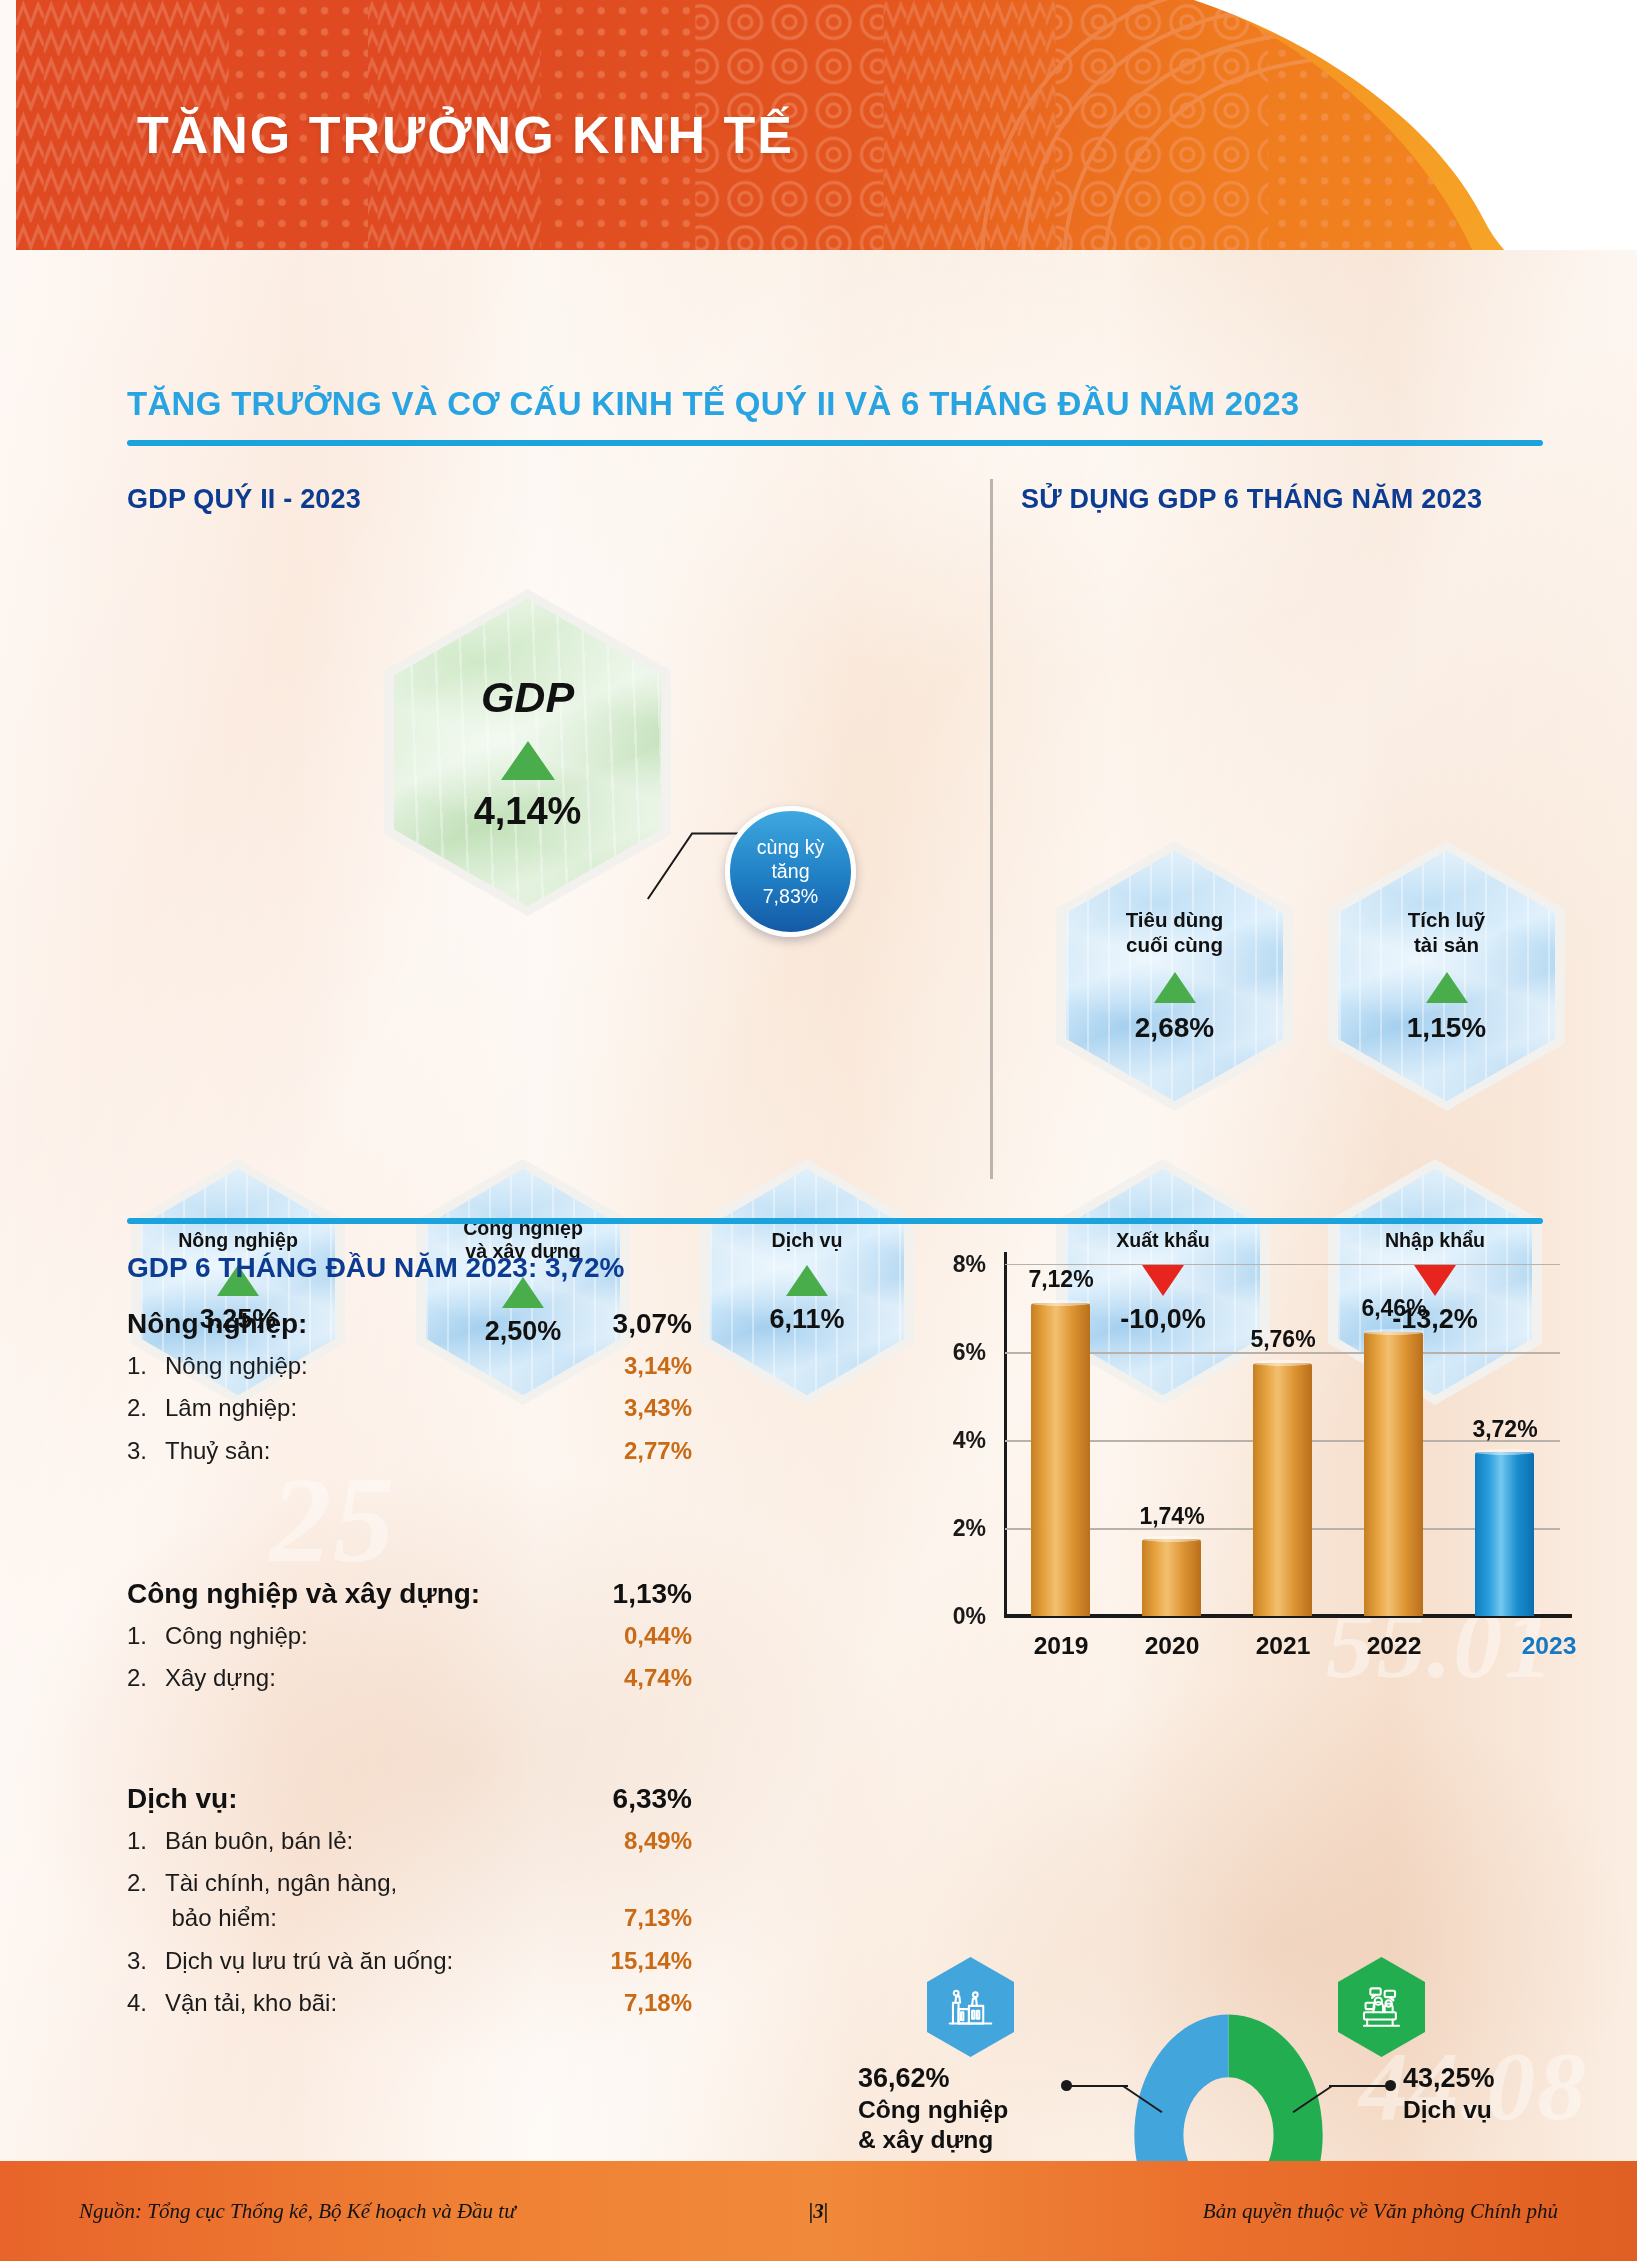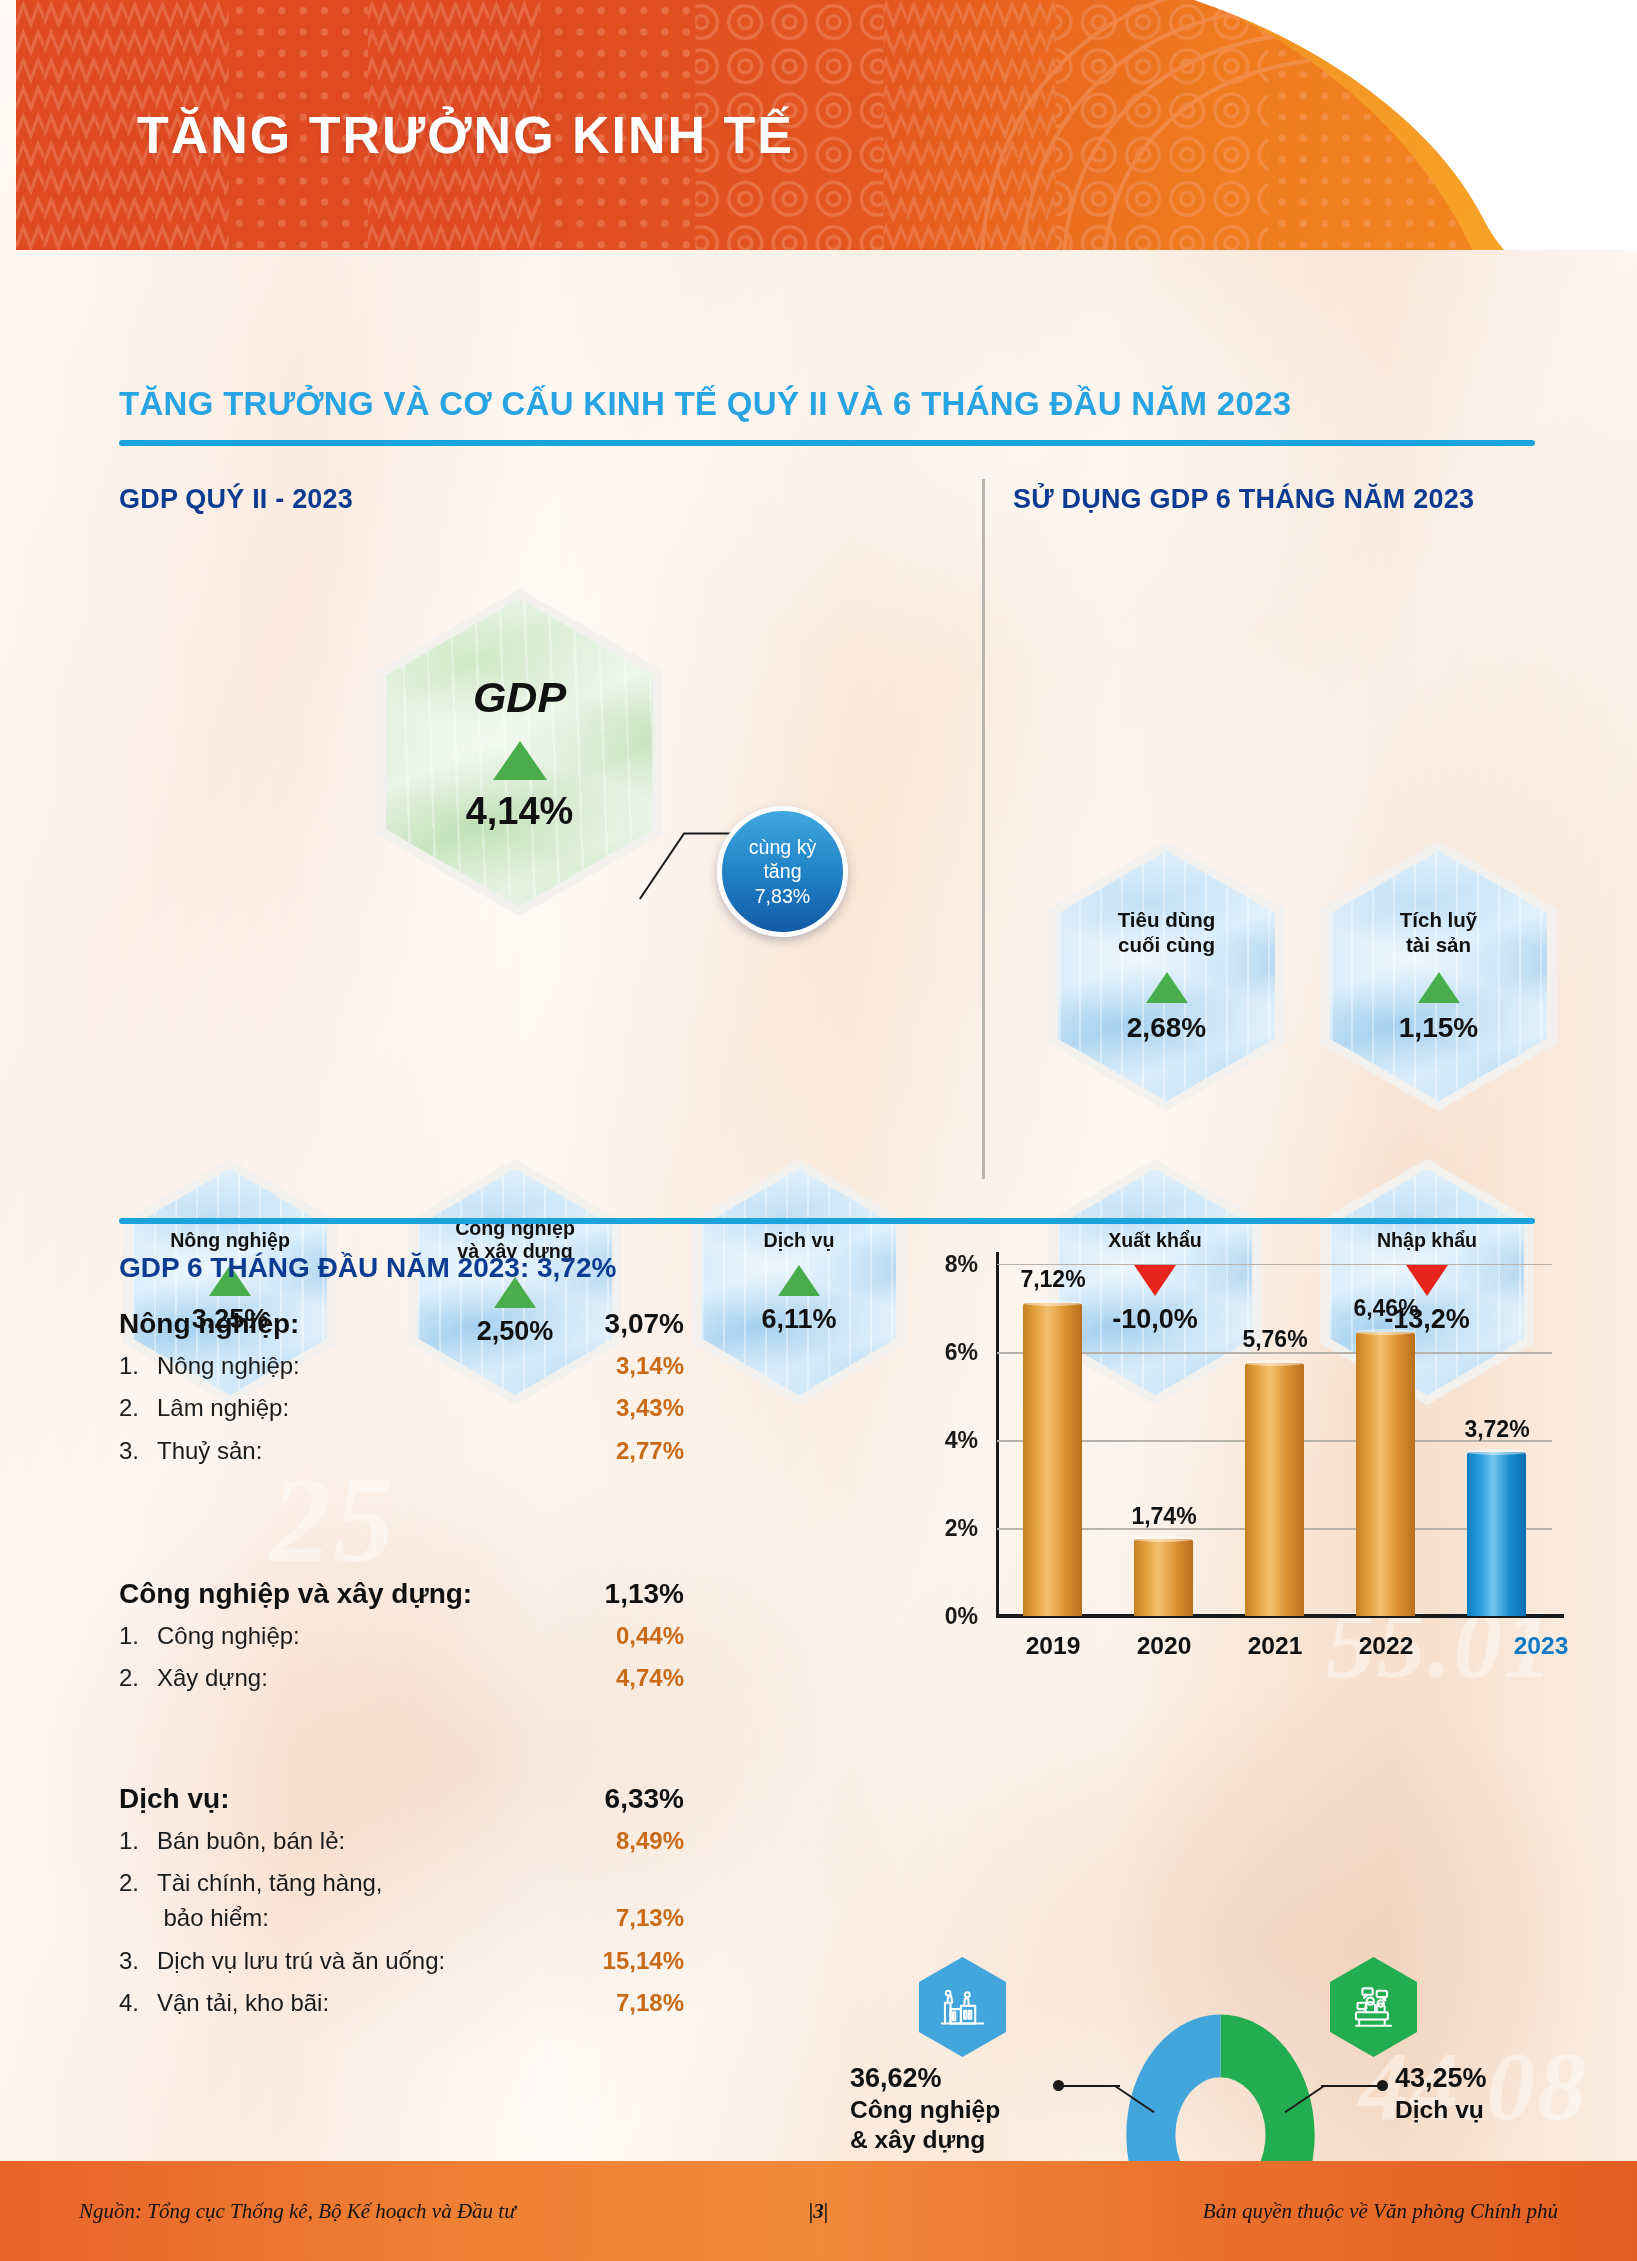--- a/index.html
+++ b/index.html
@@ -46,21 +46,21 @@
     background:linear-gradient(135deg,#f07f1f 0%, #f59a24 55%, #f7a928 100%);
     clip-path: path("M 920 0 L 300 0 C 420 50 520 140 570 245 C 600 310 700 330 920 330 Z");
   }
   .banner h1 {
     position:absolute; left:121px; top:105px;
     color:#ffffff; font-size:52px; font-weight:700; letter-spacing:2px;
     text-shadow:0 1.6px 4.9px rgba(0,0,0,.12);
   }
 
   
-  .content { position:absolute; left:8px; top:270px; width:1520px; height:1883px; }
+  .content { position:absolute; left:16px; top:270px; width:1520px; height:1883px; }
 
   .main-title {
     position:absolute; left:111px; top:115px;
     color:#28a4e2; font-size:33px; font-weight:700; letter-spacing:0.3px;
   }
   .rule-top {
     position:absolute; left:111px; top:170px; width:1416px; height:5.7px;
     background:#1ba3dd; border-radius:3.3px;
   }
   .rule-mid {
@@ -448,21 +448,21 @@
       <span>6,33%</span>
     </div>
     <ol>
       <li>
         <span class="li-num">1.</span>
         <span class="li-txt">Bán buôn, bán lẻ:</span>
         <span class="li-val">8,49%</span>
       </li>
       <li style="margin-bottom:3.3px;">
         <span class="li-num">2.</span>
-        <span class="li-txt">Tài chính, tăng hàng,</span>
+        <span class="li-txt">Tài chính, ngân hàng,</span>
         <span class="li-val"></span>
       </li>
       <div class="li-cont">
         <span class="li-num"></span>
         <span class="li-txt" style="padding-left:6.5px;">bảo hiểm:</span>
         <span class="li-val">7,13%</span>
       </div>
       <li>
         <span class="li-num">3.</span>
         <span class="li-txt">Dịch vụ lưu trú và ăn uống:</span>

